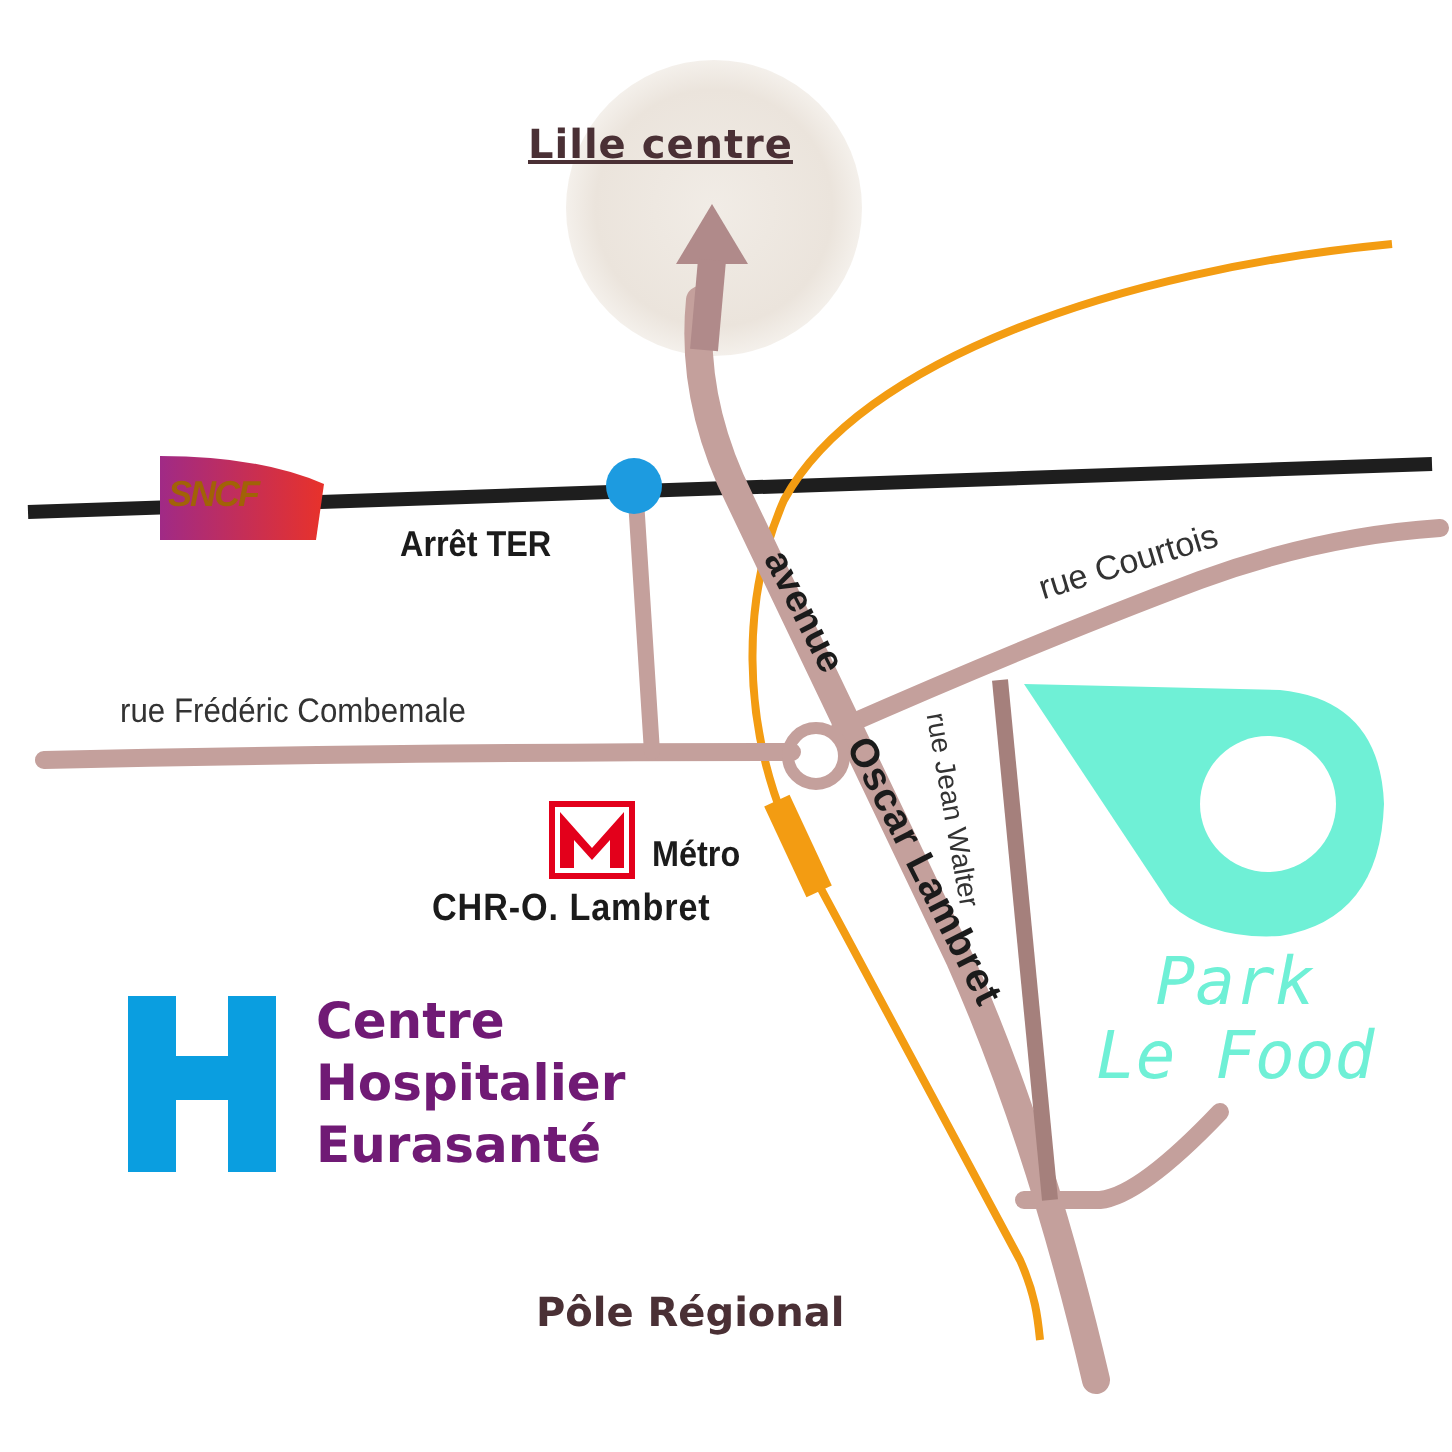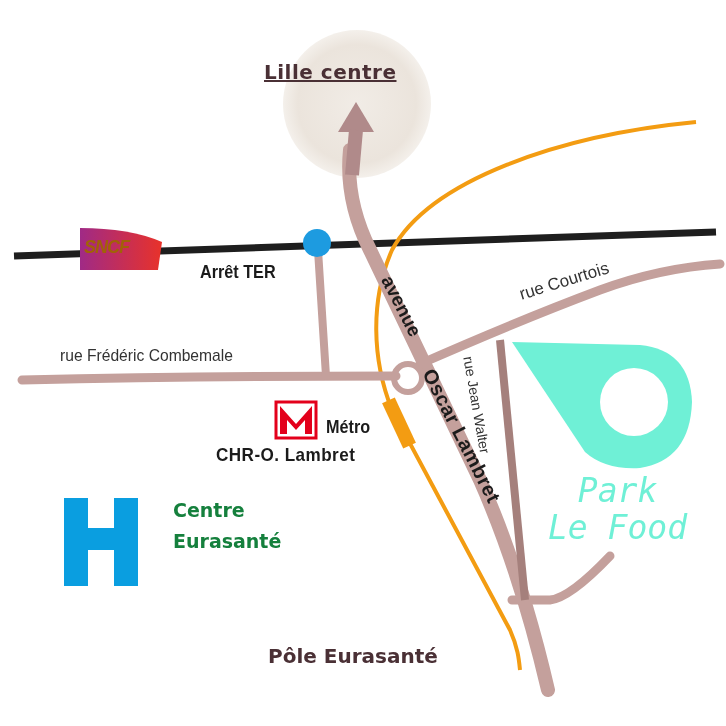--- a/index.html
+++ b/index.html
@@ -9,21 +9,21 @@
   .title-lille { left: 264px; top: 60px; font-size: 20px; font-weight: bold; color: #4a3035; letter-spacing: 0.5px; text-decoration: underline; }
   .arret { left: 200px; top: 262px; font-family: "Liberation Sans", sans-serif; font-weight: bold; font-size: 18px; color: #1b1b1b; transform: scaleX(0.9); transform-origin: left; }
   .street { font-family: "Liberation Sans", sans-serif; color: #333; font-size: 17px; }
   .combemale { left: 60px; top: 346px; transform: scaleX(0.92); transform-origin: left; }
   .courtois { left: 520px; top: 285px; transform: rotate(-17deg); transform-origin: left; }
   .walter { left: 476px; top: 355px; font-size: 14px; transform: rotate(80deg); transform-origin: left top; }
   .metro-label { left: 326px; top: 417px; font-family: "Liberation Sans", sans-serif; font-weight: bold; font-size: 18px; color: #1b1b1b; transform: scaleX(0.9); transform-origin: left; }
   .metro-station { left: 216px; top: 444px; font-family: "Liberation Sans", sans-serif; font-weight: bold; font-size: 19px; color: #1b1b1b; transform: scaleX(0.9); transform-origin: left; letter-spacing: 0.5px; }
   .avenue { left: 396px; top: 272px; font-family: "Liberation Sans", sans-serif; font-weight: bold; font-size: 19px; color: #1b1b1b; transform: rotate(63deg); transform-origin: left top; }
   .oscar { left: 438px; top: 365px; font-family: "Liberation Sans", sans-serif; font-weight: bold; font-size: 20px; color: #1b1b1b; transform: rotate(63deg); transform-origin: left top; letter-spacing: 0.5px; }
-  .chr { left: 173px; top: 495px; font-size: 19px; font-weight: bold; color: #15803d; line-height: 31px; }
+  .chr { left: 158px; top: 495px; font-size: 25px; font-weight: bold; color: #701a75; line-height: 31px; }
   .pole { left: 268px; top: 644px; font-size: 20px; font-weight: bold; color: #4a3035; }
   .foodpark { left: 548px; top: 472px; font-family: "DejaVu Sans Mono", monospace; font-style: italic; font-size: 33px; color: #6ff0d6; line-height: 37px; text-align: center; }
   .sncf-text { left: 84px; top: 237px; font-family: "Liberation Sans", sans-serif; font-style: italic; font-weight: bold; font-size: 18px; color: #a16207; letter-spacing: -1px; }
 </style>
 </head>
 <body>
 
 <svg id="map" viewBox="0 0 726 726" xmlns="http://www.w3.org/2000/svg">
   <defs>
     <radialGradient id="glow" cx="50%" cy="50%" r="50%">
@@ -84,19 +84,20 @@
 <div class="lbl arret">Arrêt TER</div>
 <div class="lbl street combemale">rue Frédéric Combemale</div>
 <div class="lbl street courtois">rue Courtois</div>
 <div class="lbl street walter">rue Jean Walter</div>
 <div class="lbl avenue">avenue</div>
 <div class="lbl oscar">Oscar Lambret</div>
 <div class="lbl metro-label">Métro</div>
 <div class="lbl metro-station">CHR-O. Lambret</div>
 <div class="lbl chr">
   <div>Centre</div>
+  <div>Hospitalier</div>
   <div>Eurasanté</div>
 </div>
-<div class="lbl pole">Pôle Eurasanté</div>
+<div class="lbl pole">Pôle Régional</div>
 <div class="lbl foodpark">
   <div>Park</div>
   <div>Le Food</div>
 </div>
 
 </body></html>

